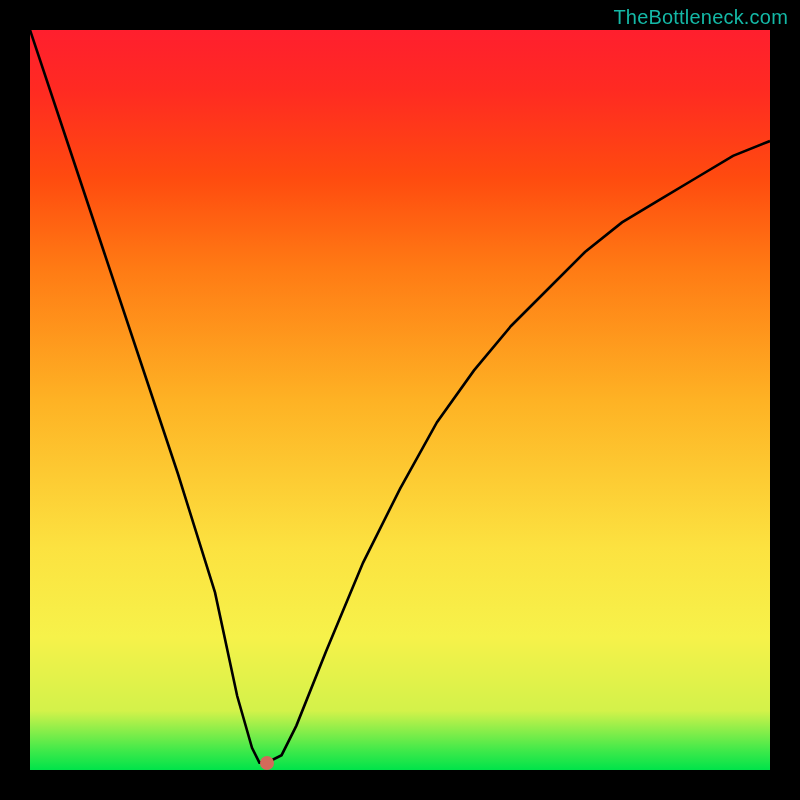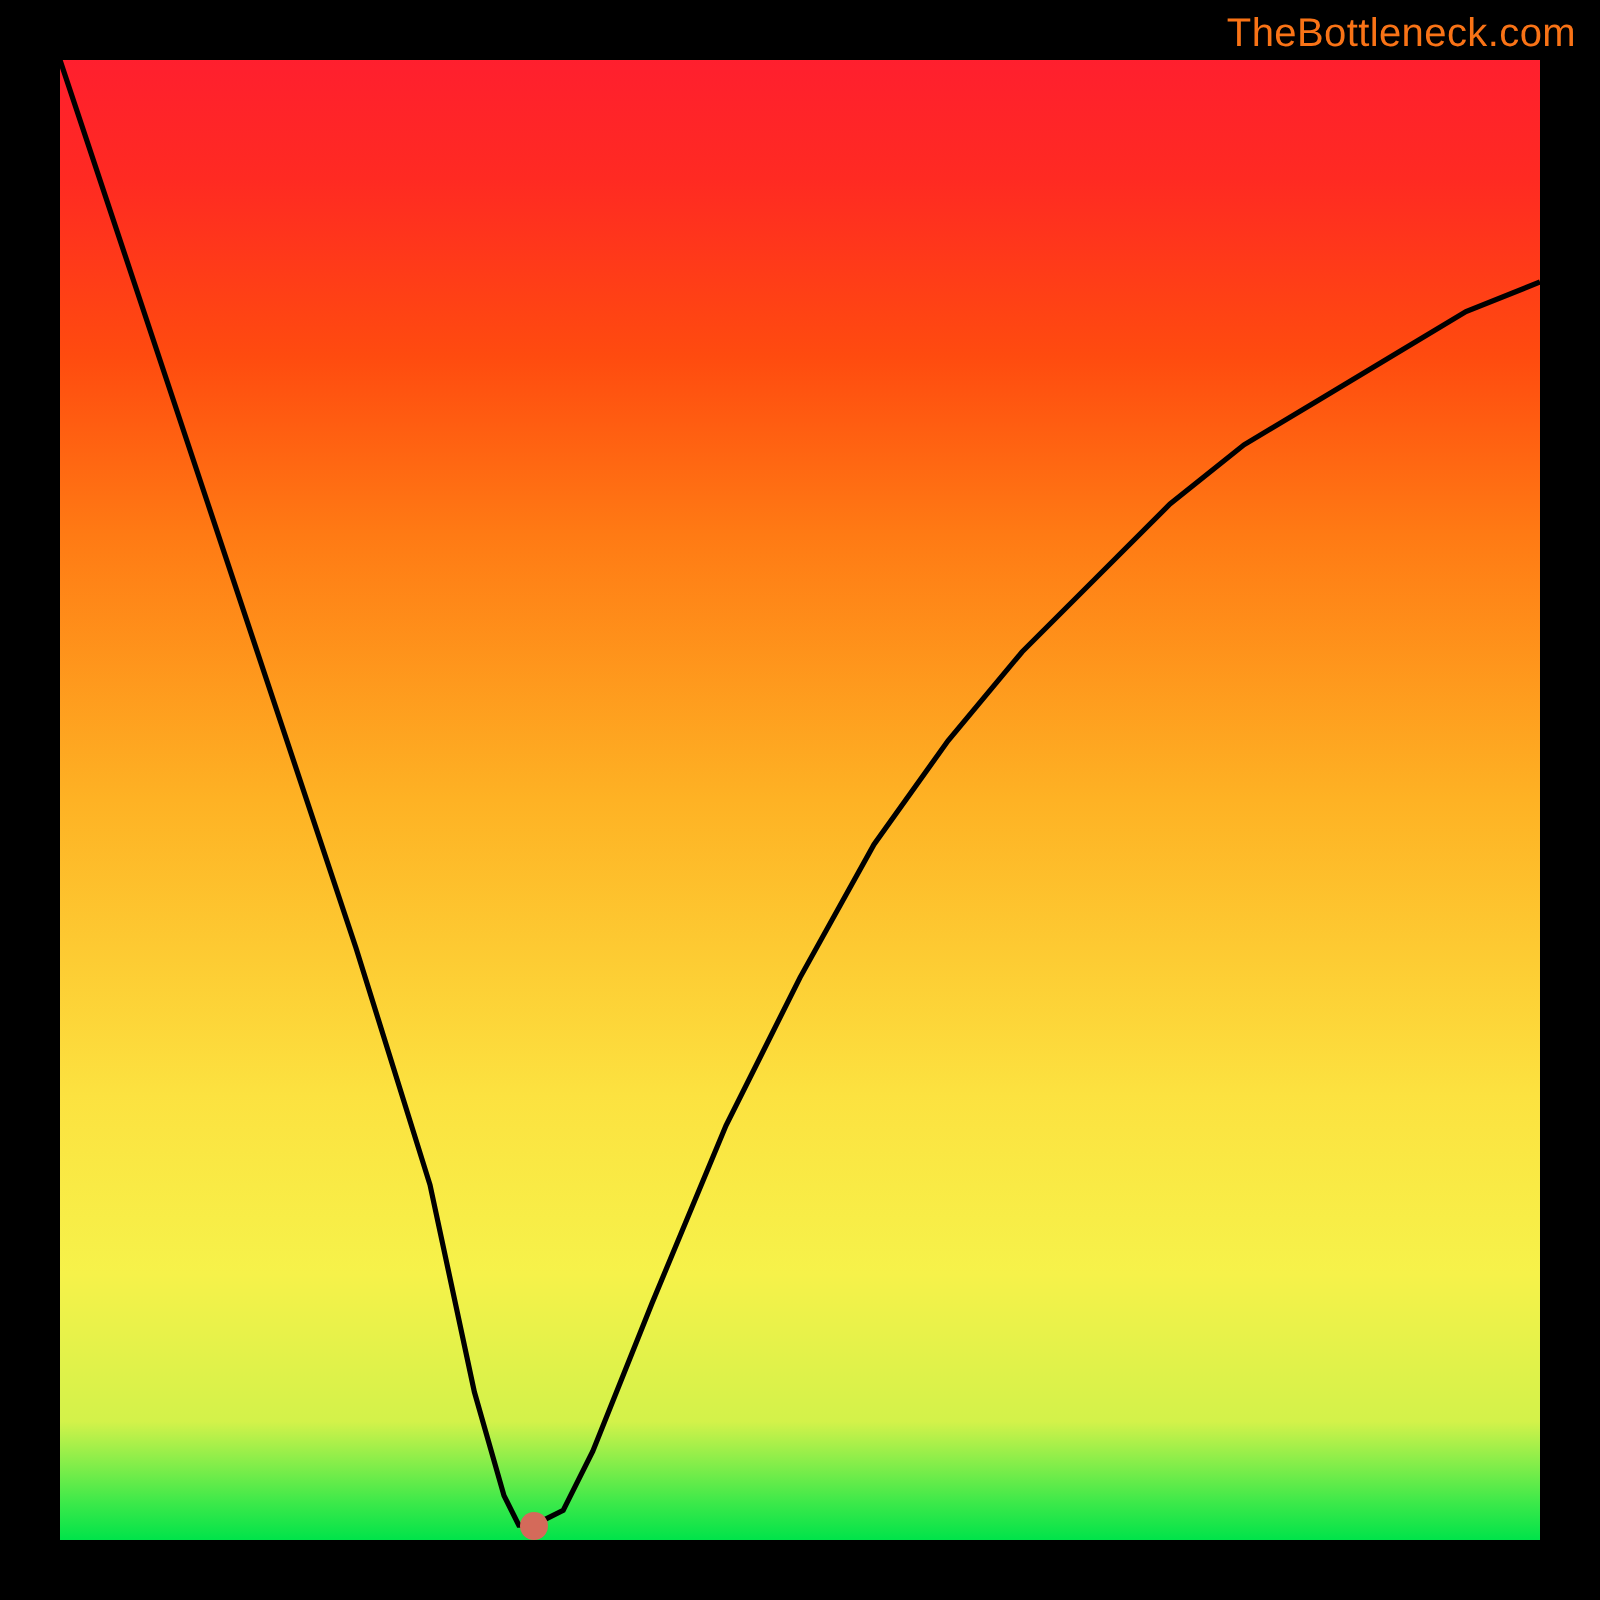--- a/index.html
+++ b/index.html
@@ -35,21 +35,21 @@
       #ff7a14 68%,
       #ff4b0f 80%,
       #ff2a22 92%,
       #ff1f2e 100%
     );
   }
   .watermark {
     position: absolute;
     top: 6px;
     right: 12px;
-    color: #f97316;
+    color: #14b8a6;
     font-size: 20px;
     letter-spacing: 0.2px;
     user-select: none;
   }
   svg.curve {
     position: absolute;
     left: 0;
     top: 0;
     width: 740px;
     height: 740px;

